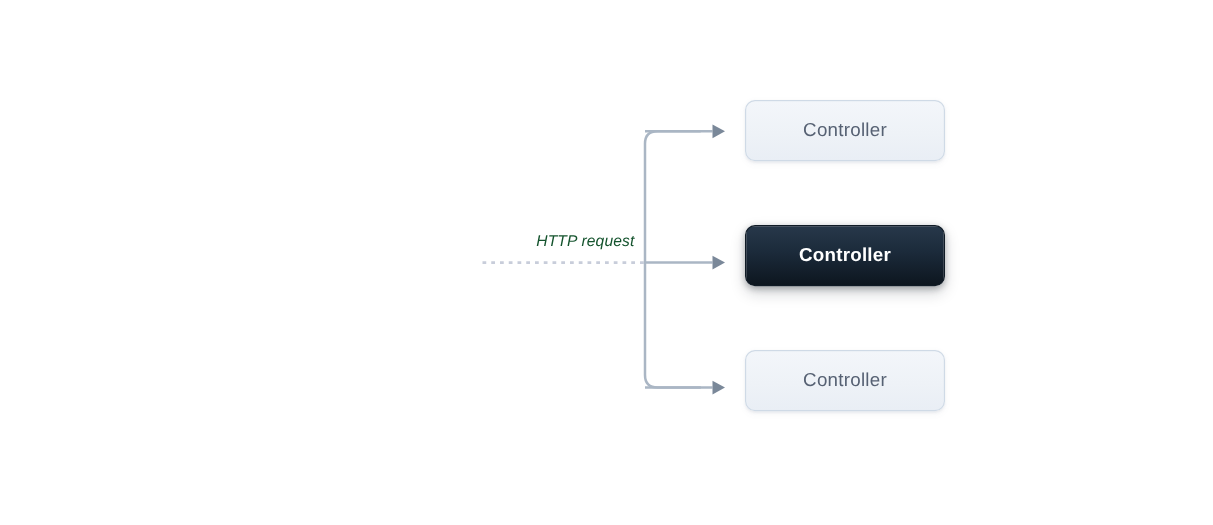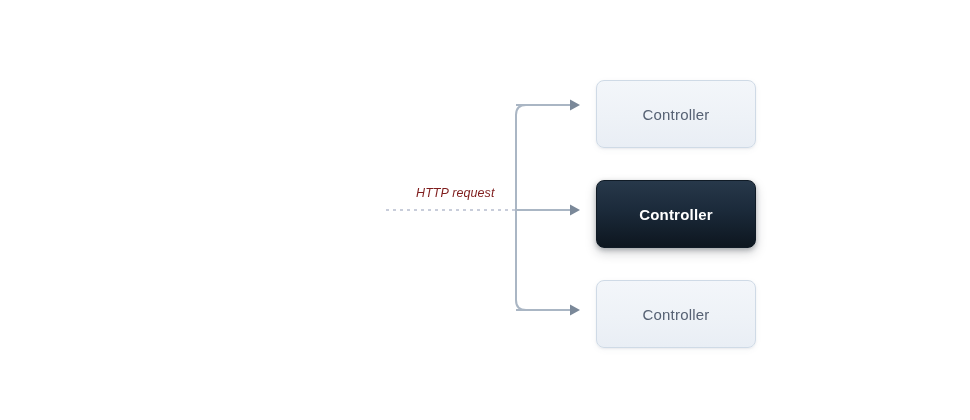--- a/index.html
+++ b/index.html
@@ -17,21 +17,21 @@
     position: relative;
     width: 970px;
     height: 420px;
   }
 
   
   .node {
     position: absolute;
     box-sizing: border-box;
     width: 160px;
-    height: 68px;
+    height: 49px;
     border-radius: 8px;
     display: flex;
     align-items: center;
     justify-content: center;
     user-select: none;
   }
   .node-label {
     font-size: 15px;
     letter-spacing: 0.2px;
     line-height: 1;
@@ -72,25 +72,25 @@
     position: absolute;
     left: 0;
     top: 0;
     width: 970px;
     height: 420px;
     pointer-events: none;
   }
 
   .edge-label {
     position: absolute;
-    left: 416px;
+    left: 429px;
     top: 186px;
     font-size: 12.5px;
     font-style: italic;
-    color: #7f1d1d;
+    color: #14532d;
     white-space: nowrap;
     letter-spacing: 0.1px;
     user-select: none;
   }
 </style>
 </head>
 <body>
 
 <div class="canvas">
 

